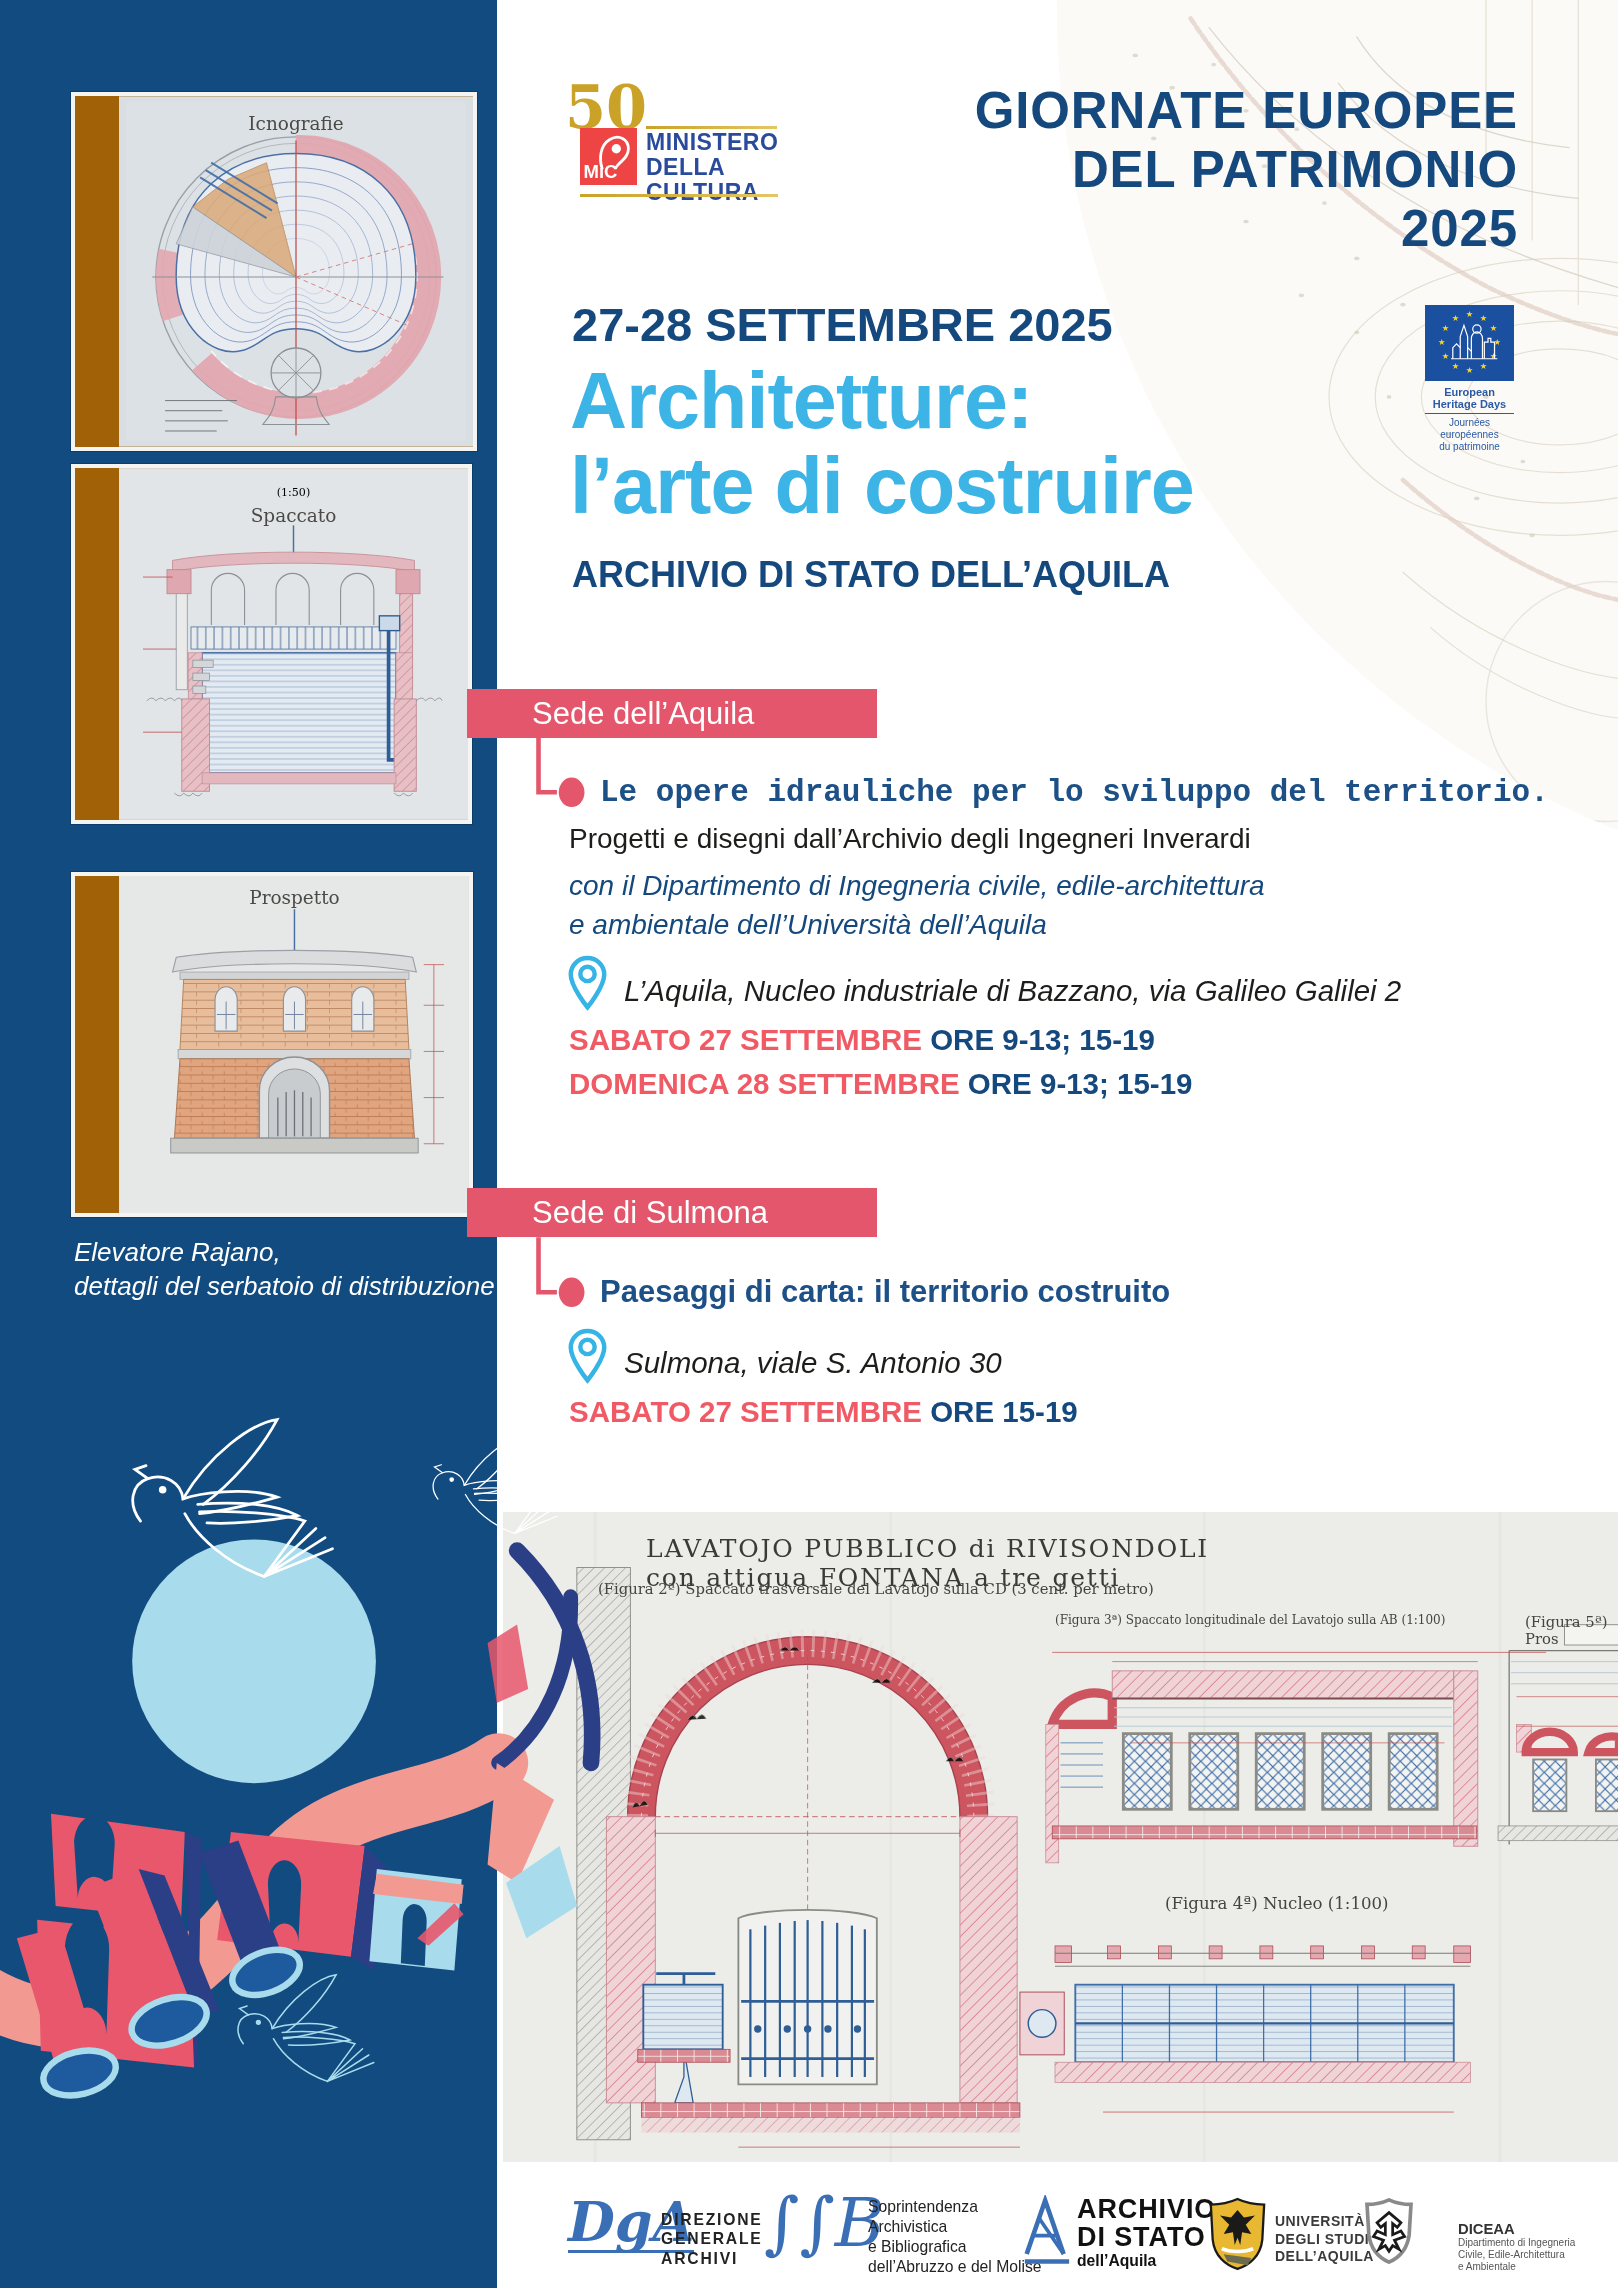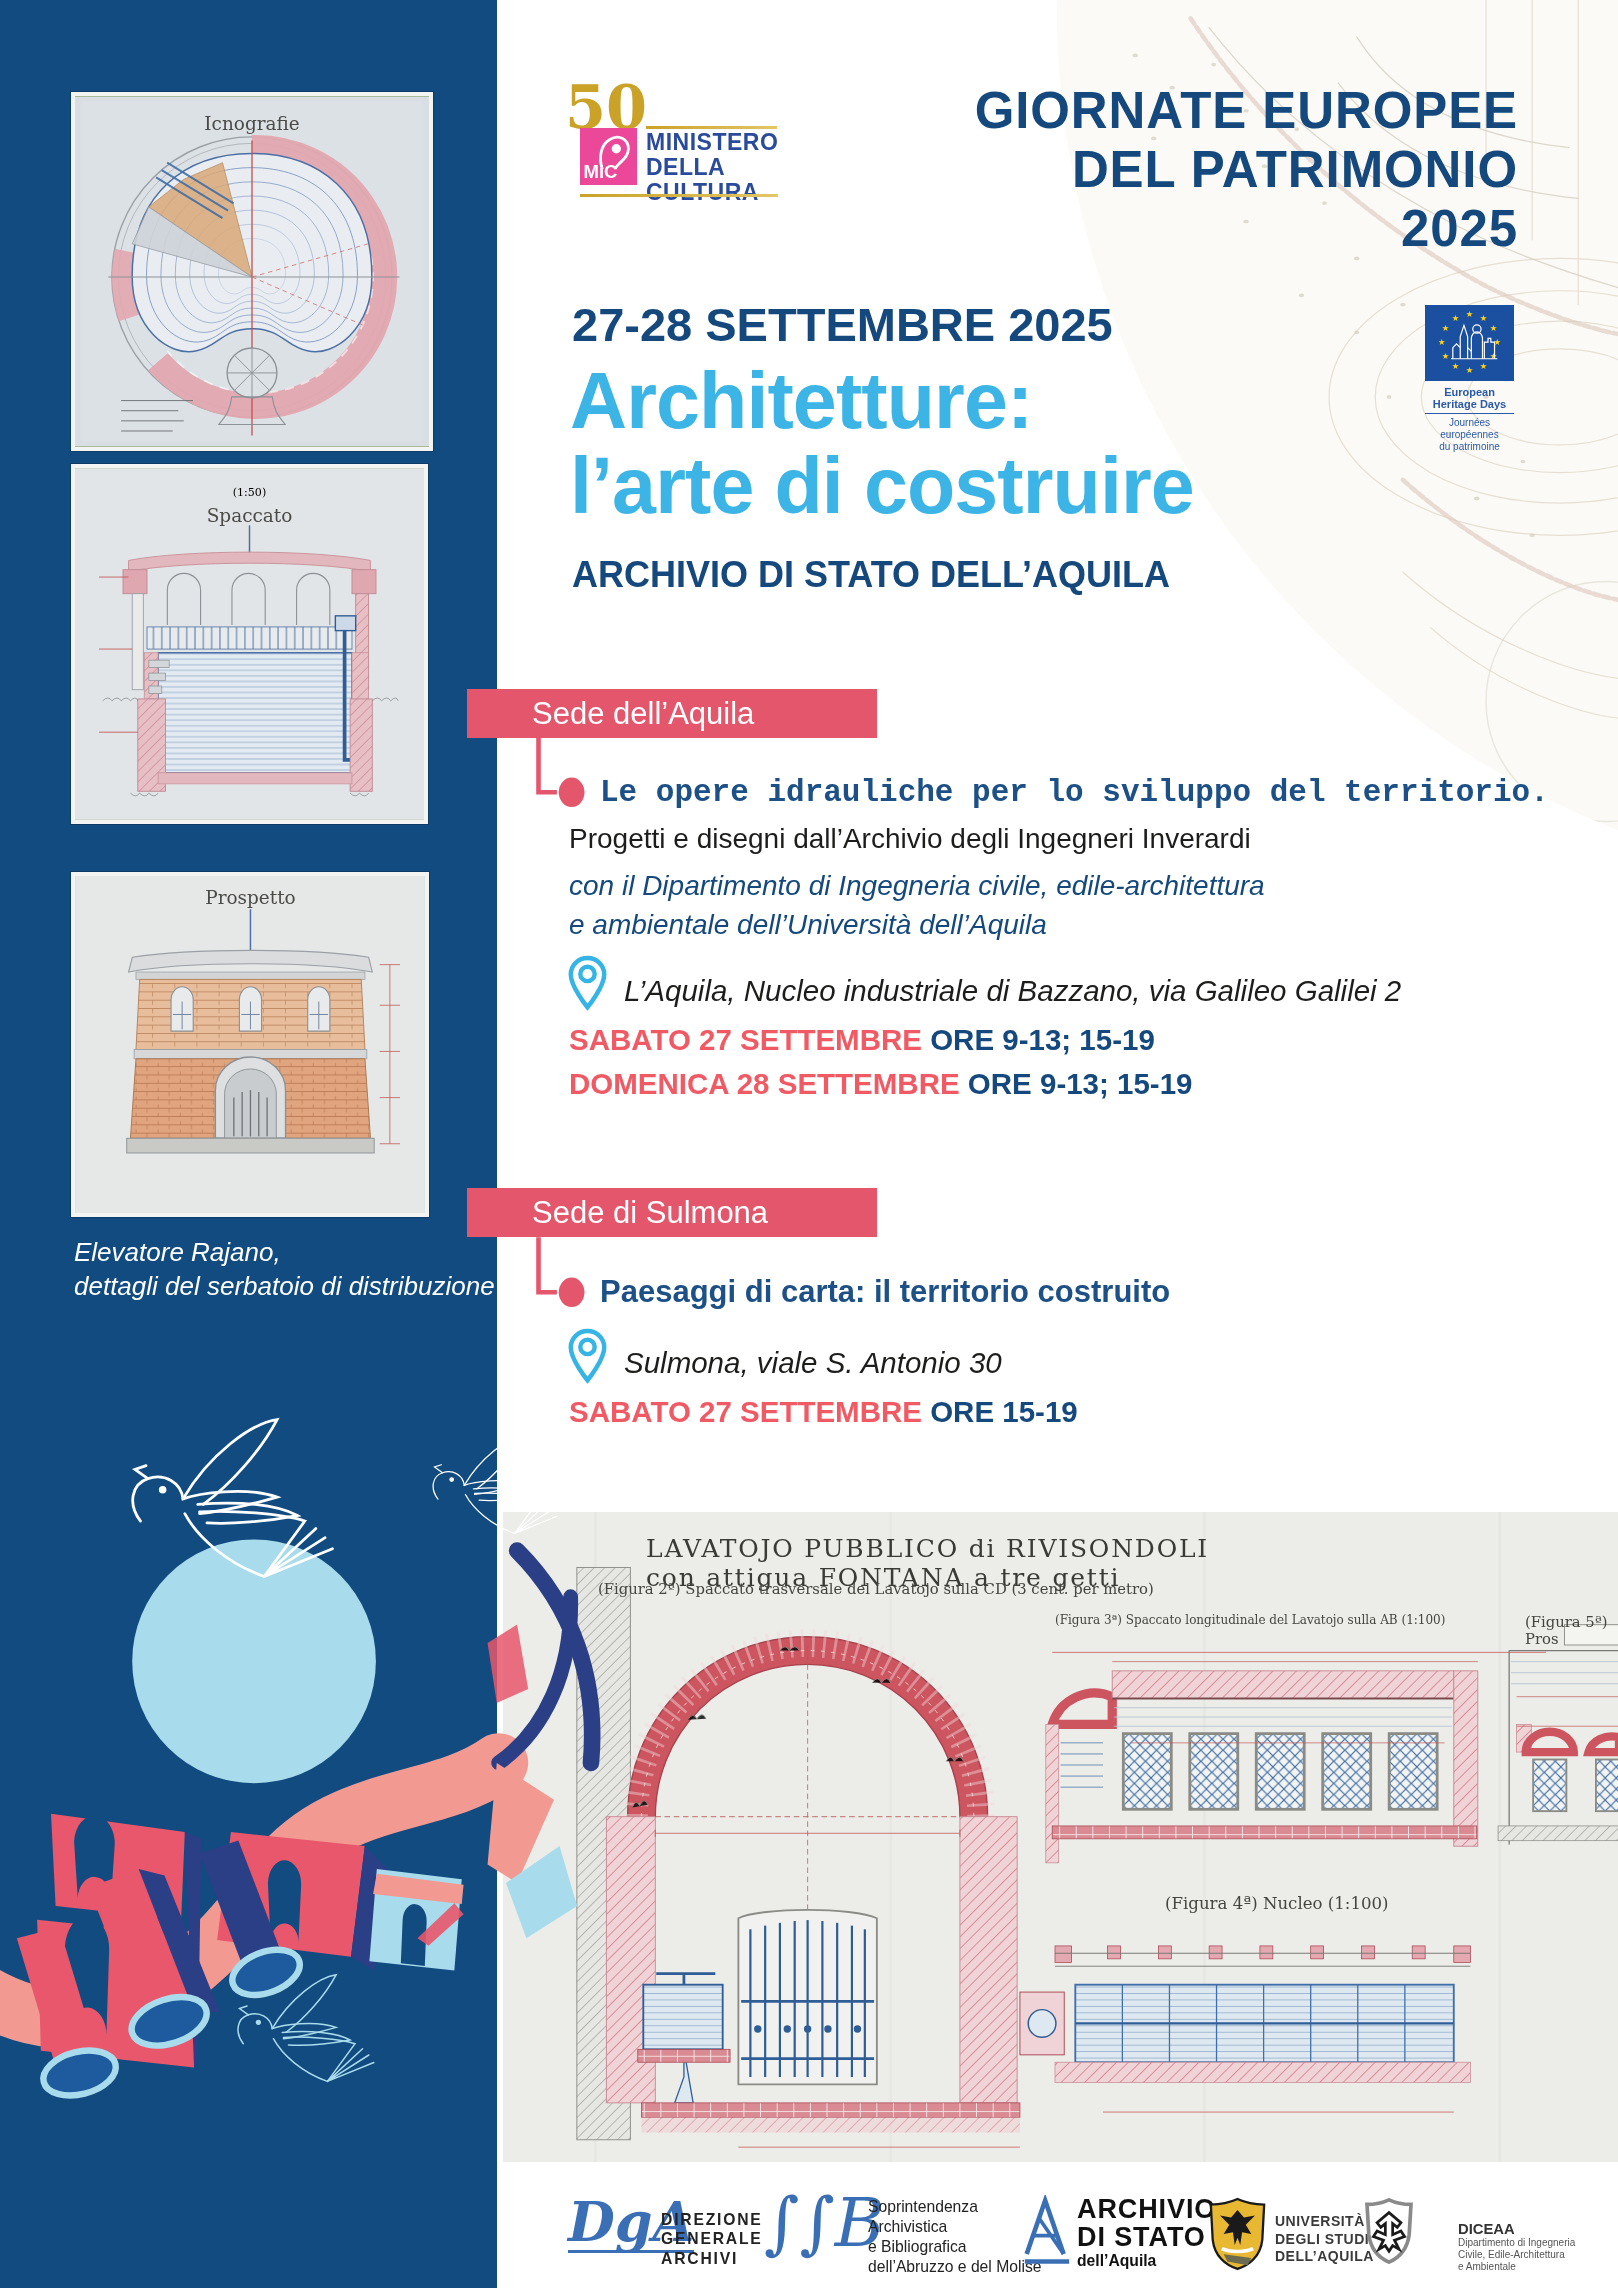--- a/index.html
+++ b/index.html
@@ -1,28 +1,28 @@
 <!DOCTYPE html>
 <html style="font-size:14.8px"><head>
 <meta charset="utf-8">
 <style>
   html,body{margin:0;padding:0;background:#ffffff;}
   #poster{position:relative;width:1619px;height:2289px;background:#ffffff;overflow:hidden;
           font-family:"Liberation Sans", sans-serif;}
   .abs{position:absolute;}
   
   #sidebar{left:0;top:0;width:497px;height:2289px;background:#114B80;z-index:2;}
-  .frame{position:absolute;left:71px;background:#4d7c0f;border:4.6px solid #F4F4F2;box-shadow:0 0 0 0.9px #0d3c66;}
+  .frame{position:absolute;left:71px;background:#a16207;border:4.6px solid #F4F4F2;box-shadow:0 0 0 0.9px #0d3c66;padding-left:44px;}
   #sidebar-caption{left:74px;top:1235px;color:#ffffff;font-style:italic;font-size:26px;line-height:34px;z-index:3;}
   
   #bg-sketch{left:969px;top:0;width:650px;height:923px;z-index:1;}
   
   #mic-logo{left:565px;top:78px;width:212px;height:122px;z-index:4;}
   #mic-50{position:absolute;left:0;top:-5.5px;font-family:"DejaVu Serif",serif;font-weight:bold;font-size:59px;color:#C9A227;}
-  #mic-square{position:absolute;left:14.8px;top:50px;width:57px;height:57px;background:#ec4899;}
+  #mic-square{position:absolute;left:14.8px;top:50px;width:57px;height:57px;background:#ef4444;}
   #mic-square span{position:absolute;left:3.7px;bottom:1.8px;color:#fff;font-size:18.5px;font-weight:bold;}
   #mic-head{position:absolute;left:13px;top:3.7px;width:41px;height:41px;}
   #mic-text{position:absolute;left:81px;top:52px;color:#2A4B9B;font-size:23px;font-weight:bold;line-height:25px;letter-spacing:0.5px;}
   .gold-rule{position:absolute;height:2.8px;background:linear-gradient(90deg,#C9A227,#E3C766);}
   
   #gep-title{right:101px;top:81px;width:572px;text-align:right;color:#15497E;font-weight:bold;
              font-size:51px;line-height:59px;letter-spacing:0.9px;z-index:4;}
   #eu-block{right:105px;top:305px;width:89px;text-align:center;z-index:4;}
   #eu-flag{width:89px;height:76px;display:block;}
   .eu-text1{color:#2B5AA6;font-size:11px;font-weight:bold;margin-top:4.6px;border-bottom:0.9px solid #2B5AA6;padding-bottom:3.7px;}

